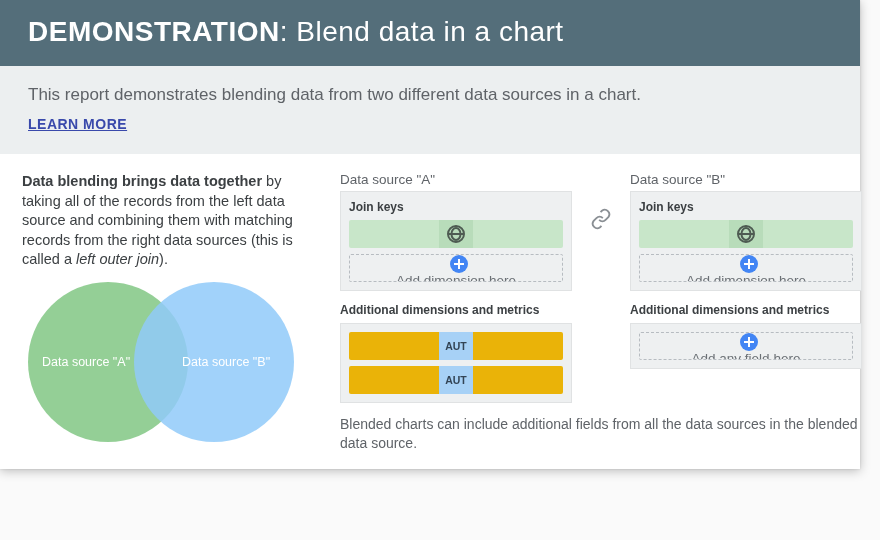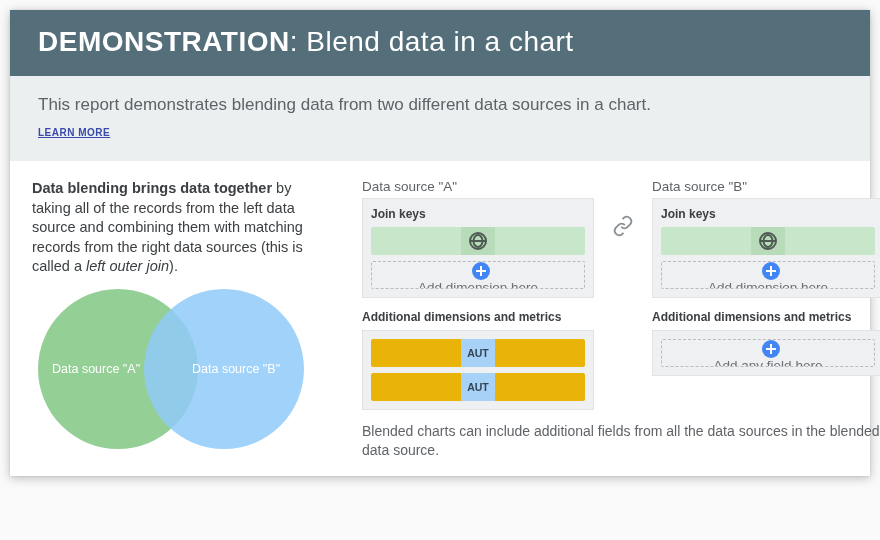--- a/index.html
+++ b/index.html
@@ -5,21 +5,21 @@
   * { box-sizing: border-box; margin: 0; padding: 0; }
   body {
     font-family: "Helvetica Neue", Arial, sans-serif;
     background: #fafafa;
     width: 880px;
     height: 540px;
     overflow: hidden;
   }
   .card {
     width: 860px;
-    margin: 10px;
+    margin: 0;
     background: #fff;
     box-shadow: 0 2px 10px rgba(0,0,0,0.25), 0 0 2px rgba(0,0,0,0.12);
   }
   .header-bar {
     background: #546e7a;
     color: #fff;
     padding: 16px 28px 18px 28px;
     font-size: 28px;
     letter-spacing: 0.5px;
   }
@@ -29,29 +29,29 @@
     background: #eceff0;
     padding: 16px 28px 18px 28px;
     color: #5f6368;
     font-size: 17px;
     line-height: 1.5;
   }
   .learn-more {
     color: #3949ab;
     text-decoration: underline;
     font-weight: 700;
-    font-size: 10px;
+    font-size: 14px;
     letter-spacing: 0.5px;
     display: inline-block;
     margin-top: 6px;
   }
   .content {
     display: flex;
     padding: 18px 12px 16px 22px;
-    gap: 30px;
+    gap: 18px;
   }
   .left-col { width: 300px; flex-shrink: 0; }
   .blurb {
     font-size: 14.5px;
     color: #3c4043;
     line-height: 1.35;
     margin-bottom: 10px;
   }
   .blurb strong { font-weight: 700; }
   .blurb em { font-style: italic; }

